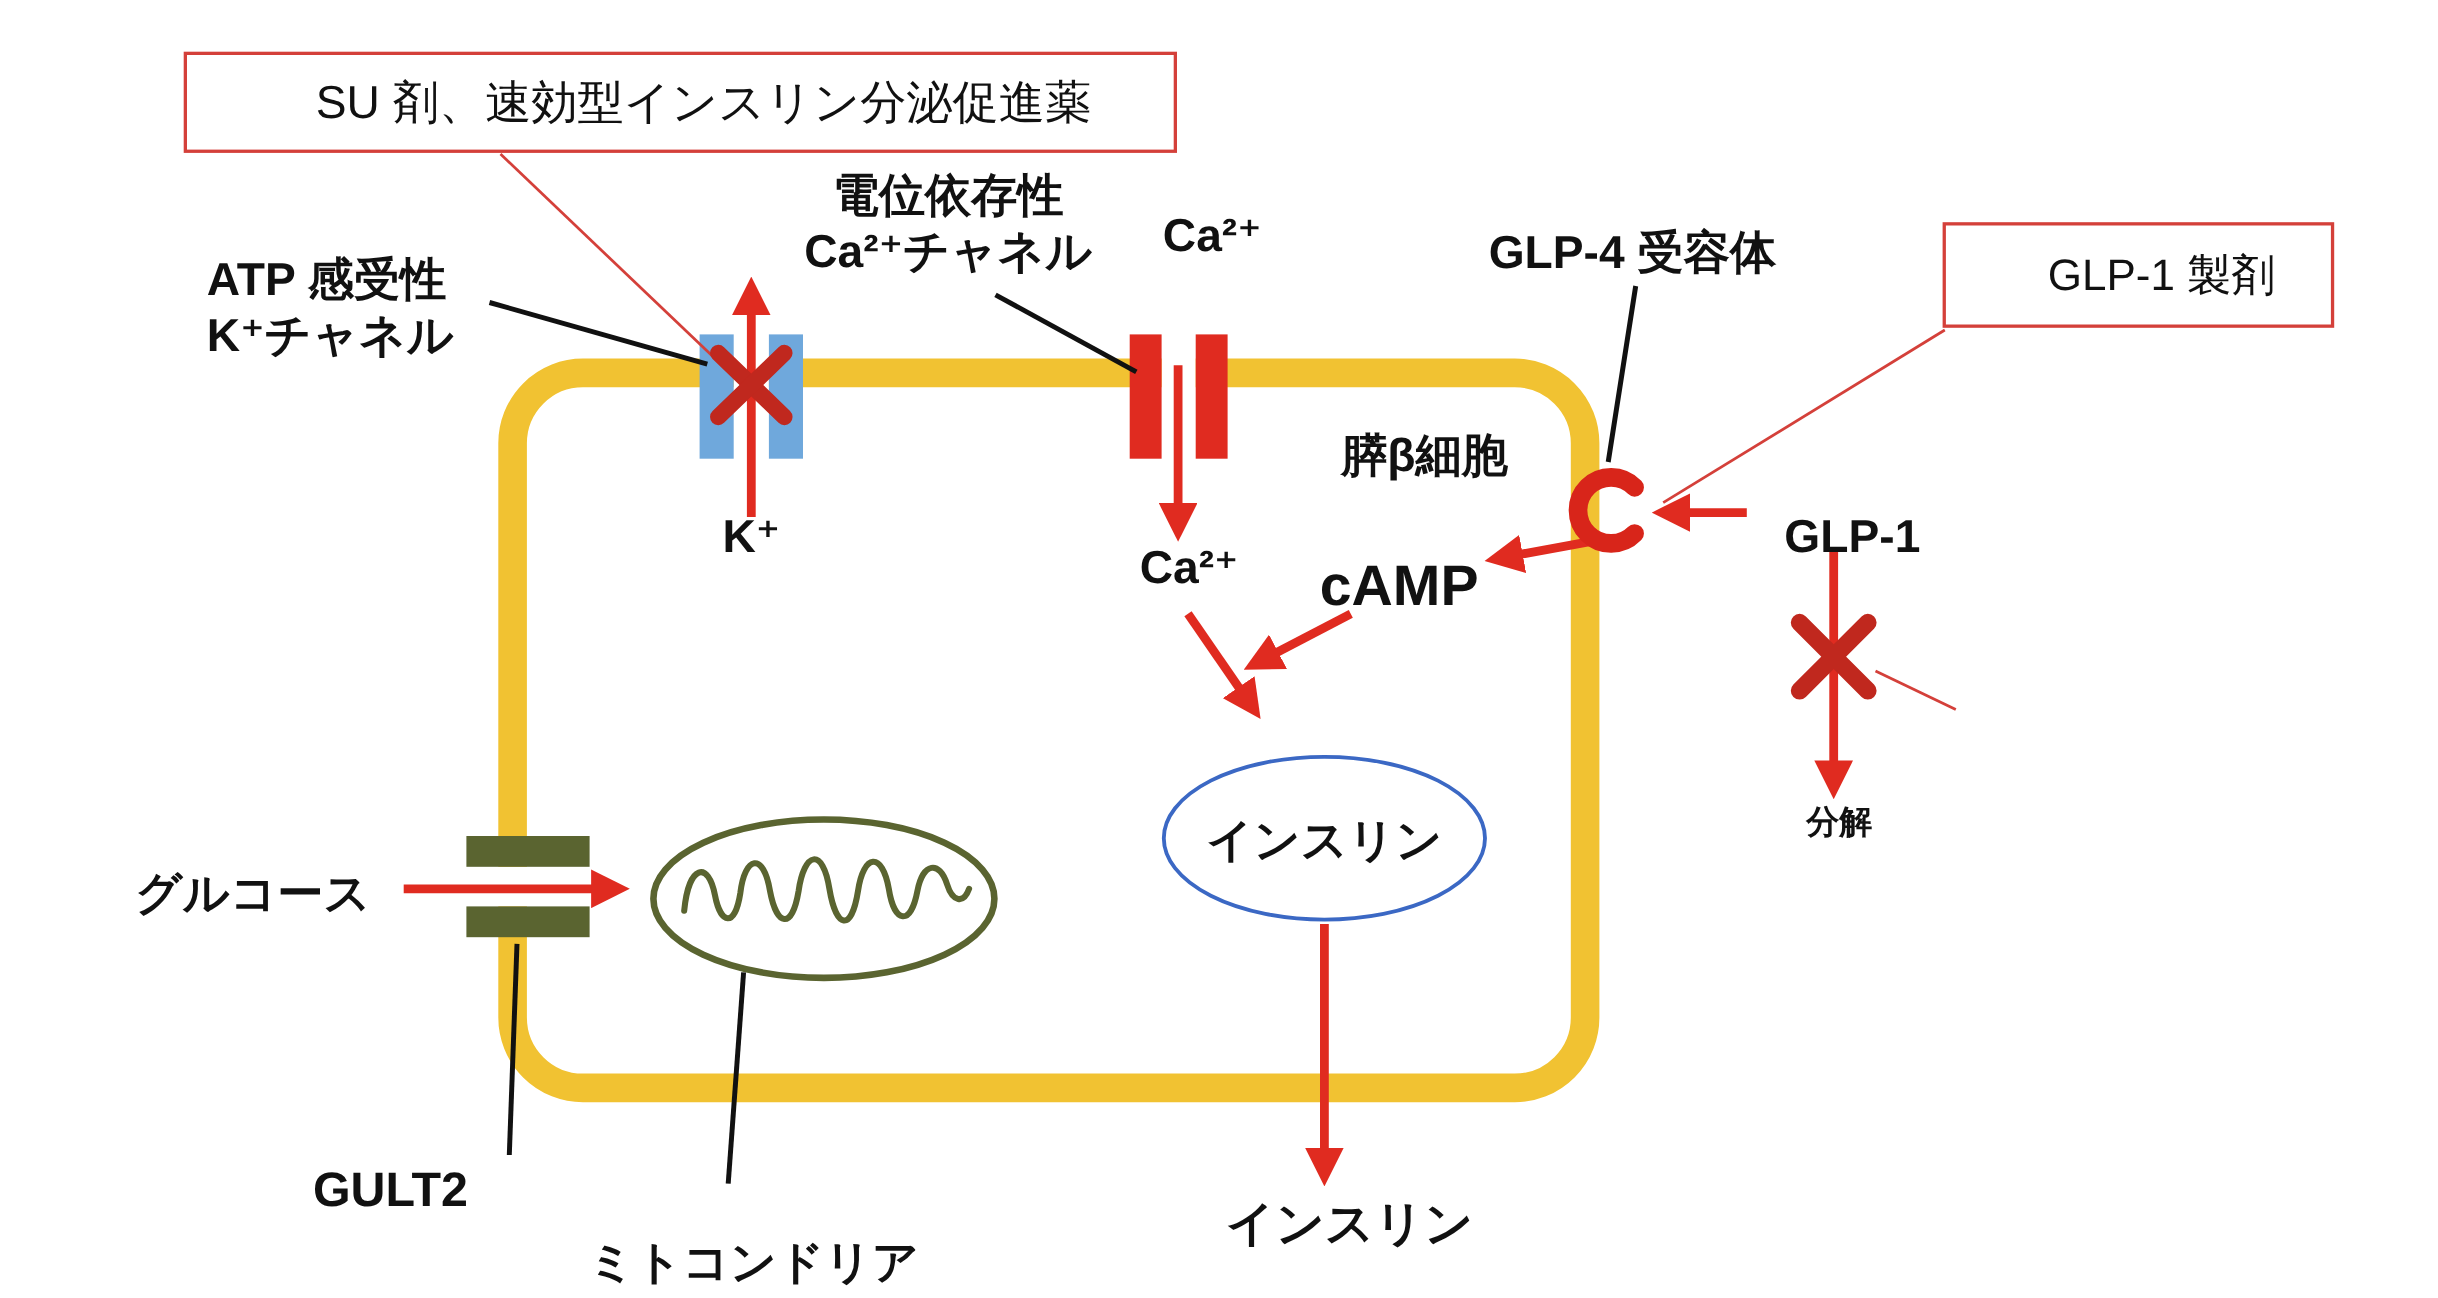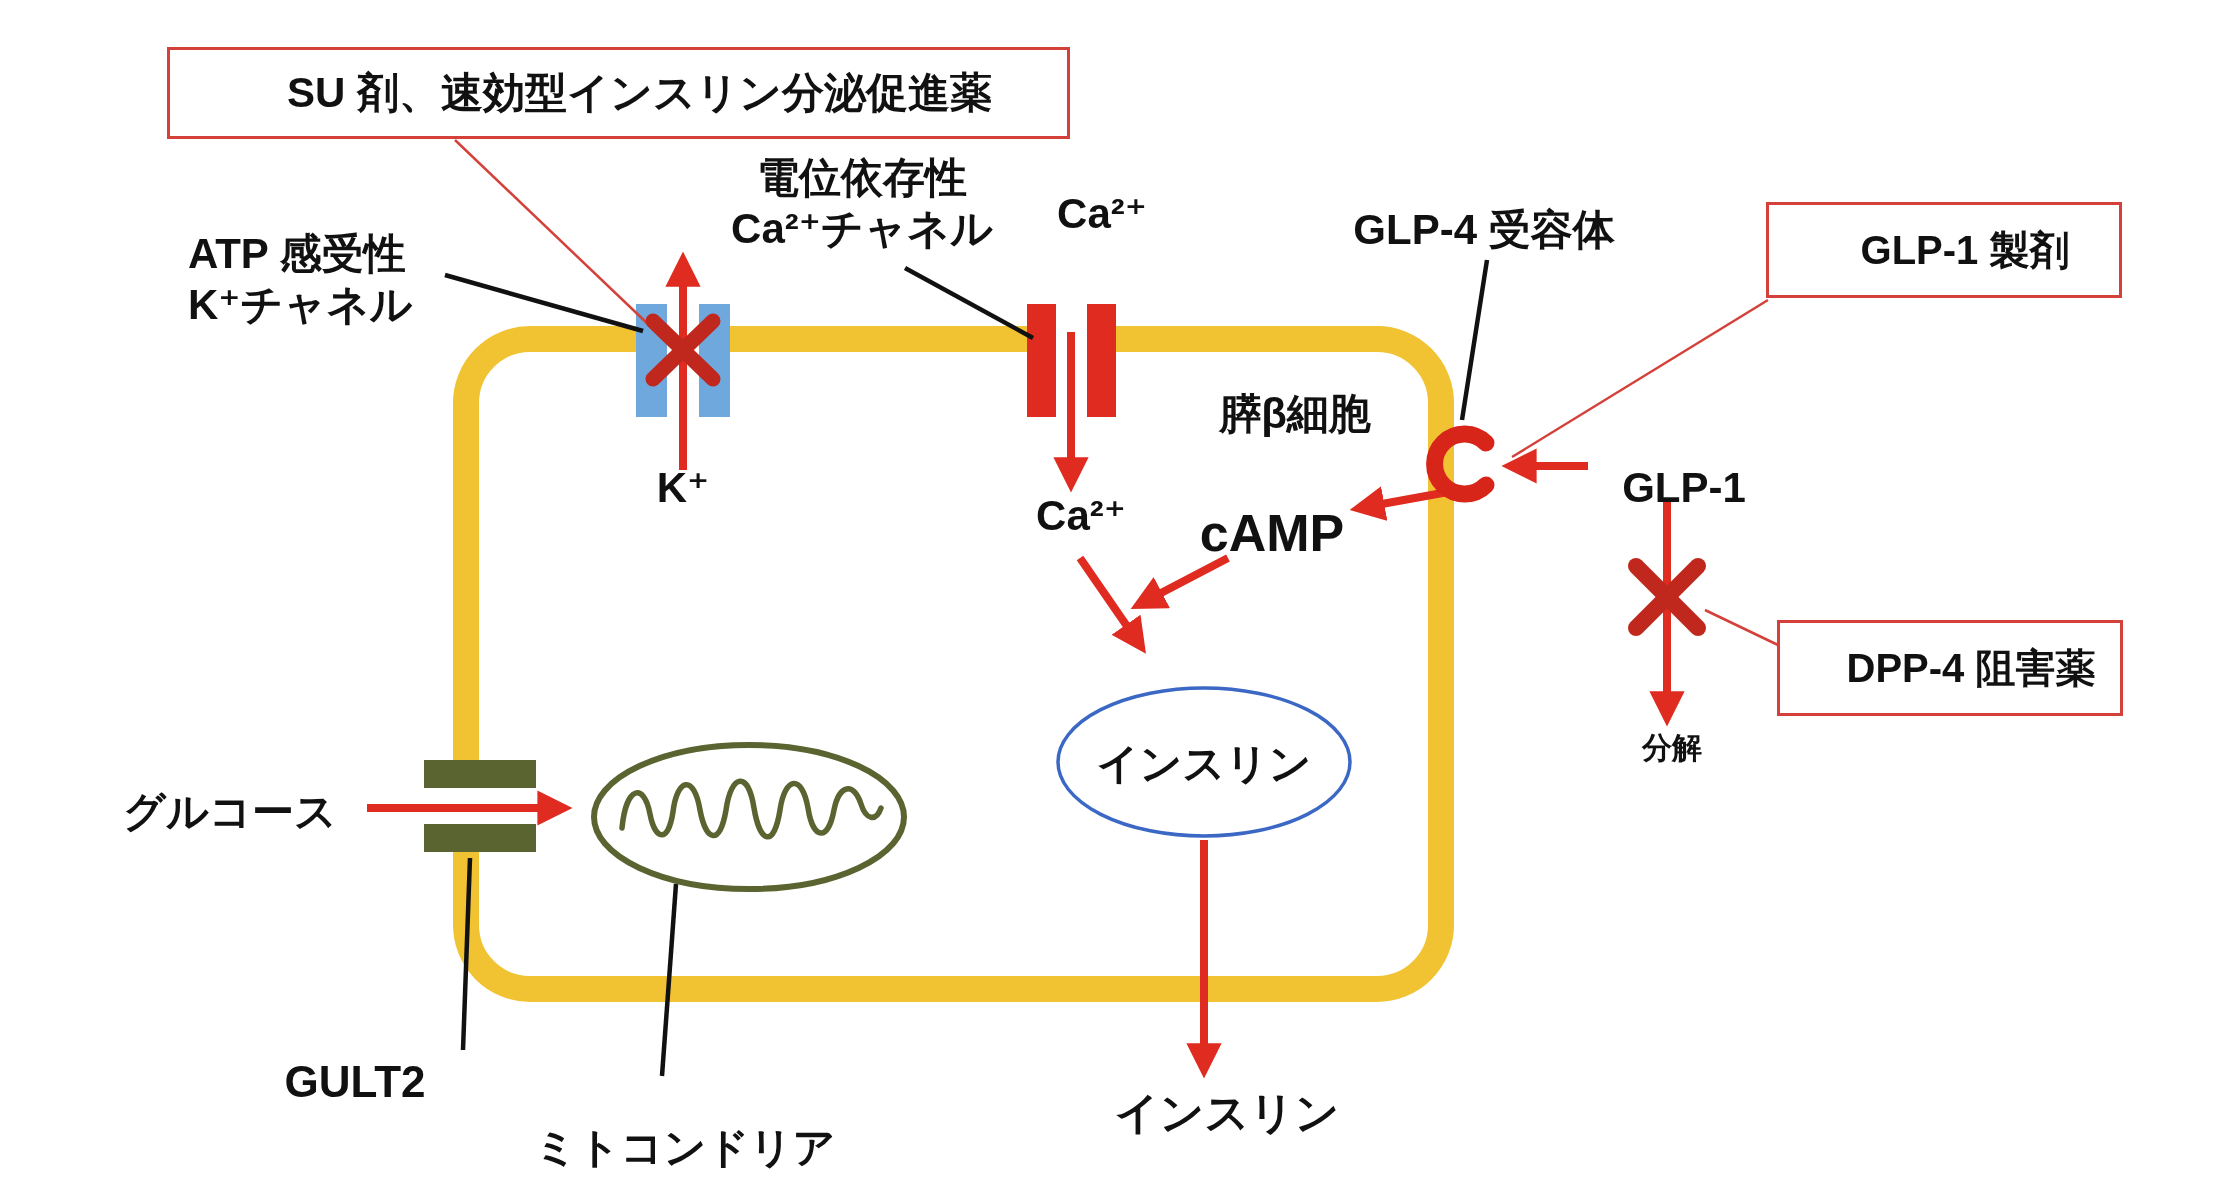--- a/index.html
+++ b/index.html
@@ -23,21 +23,21 @@
   }
   .center { transform: translateX(-50%); text-align: center; }
   .redbox {
     position: absolute;
     display: flex;
     align-items: center;
     justify-content: center;
     border: 3px solid #d4403a;
     background: #ffffff;
     color: #111111;
-    font-weight: 700;
+    font-weight: 400;
     font-size: 40px;
     white-space: nowrap;
     padding-left: 42px;
   }
 </style>
 </head>
 <body>
 
 <div class="canvas">
 
@@ -99,21 +99,20 @@
       <line x1="713" y1="321" x2="653" y2="379"></line>
     </g>
     <g stroke="#c0281e" stroke-width="16" stroke-linecap="round">
       <line x1="1636" y1="566" x2="1698" y2="628"></line>
       <line x1="1698" y1="566" x2="1636" y2="628"></line>
     </g>
   </svg>
 
   <div class="redbox" style="left:167px; top:47px; width:903px; height:92px; font-size:42px;">SU 剤、速効型インスリン分泌促進薬</div>
   <div class="redbox" style="left:1766px; top:202px; width:356px; height:96px;">GLP-1 製剤</div>
-  <div class="redbox" style="left:1777px; top:620px; width:346px; height:96px;">DPP-4 阻害薬</div>
 
   <div class="label center" style="left:862px; top:152px;">電位依存性
 Ca²⁺チャネル</div>
 
   <div class="label" style="left:188px; top:228px;">ATP 感受性
 K⁺チャネル</div>
 
   <div class="label center" style="left:1102px; top:188px;">Ca²⁺</div>
 
   <div class="label center" style="left:1484px; top:204px;">GLP-4 受容体</div>

